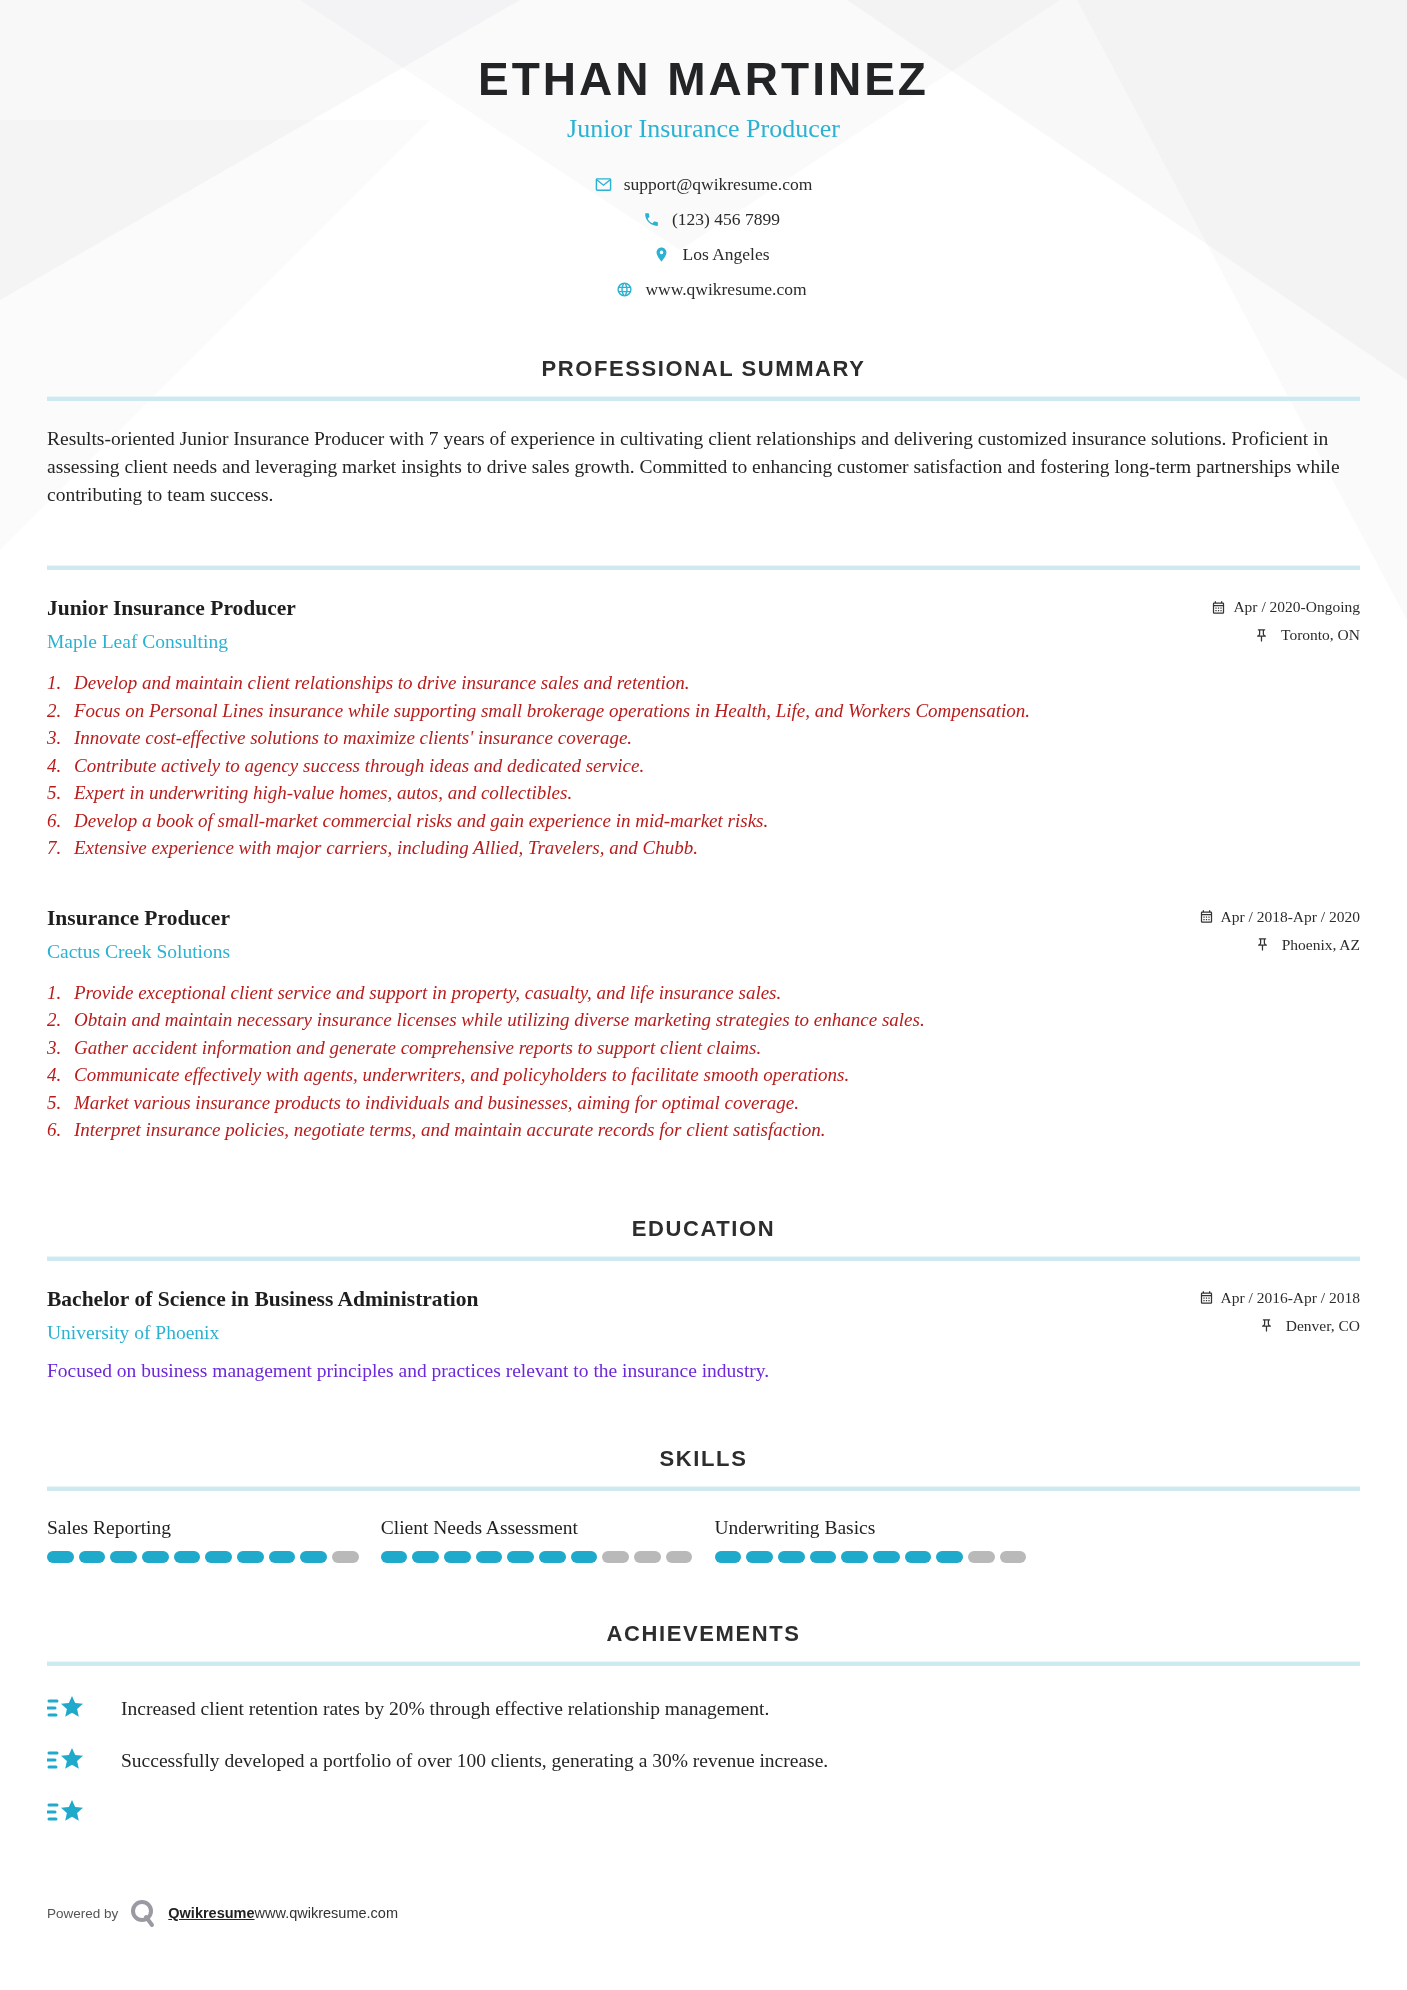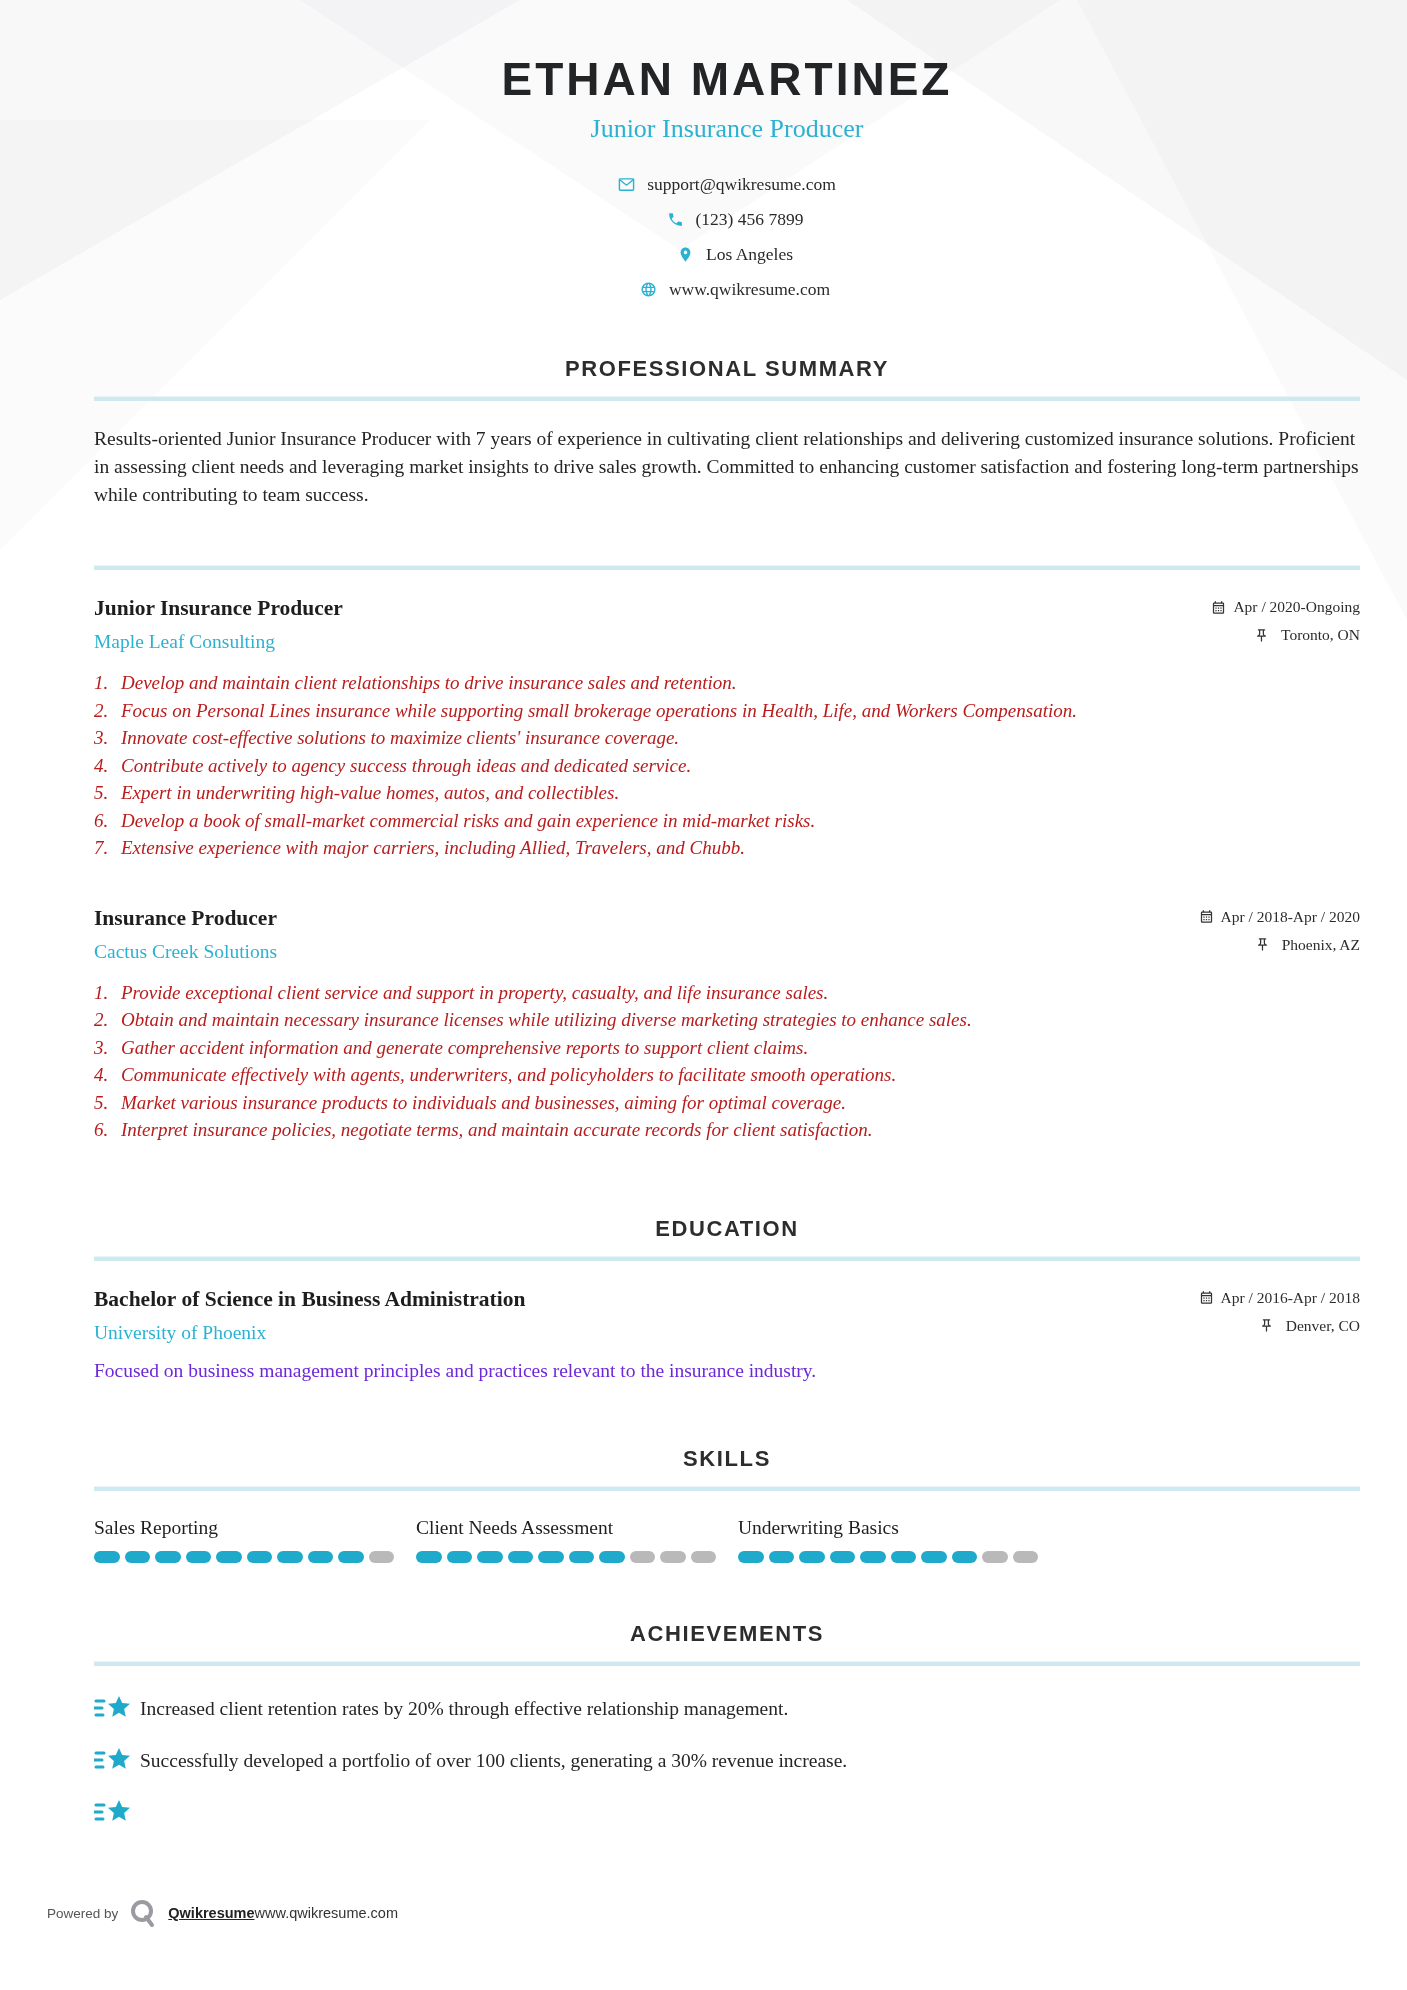--- a/index.html
+++ b/index.html
@@ -9,21 +9,21 @@
     font-family:"Liberation Serif", serif;
     color:var(--body, #222222);
   }
   .bg-shape { position:absolute; pointer-events:none; z-index:0; }
   .s1 { top:0; left:0; width:520px; height:300px; clip-path:polygon(0 0,100% 0,0 100%); background:rgba(120,124,132,0.05); }
   .s2 { top:0; left:300px; width:760px; height:250px; clip-path:polygon(0 0,100% 0,50% 100%); background:rgba(120,124,132,0.035); }
   .s3 { top:0; right:0; width:560px; height:380px; clip-path:polygon(0 0,100% 0,100% 100%); background:rgba(120,124,132,0.055); }
   .s4 { top:0; right:0; width:330px; height:620px; clip-path:polygon(0 0,100% 0,100% 100%); background:rgba(120,124,132,0.04); }
   .s5 { top:120px; left:0; width:430px; height:430px; clip-path:polygon(0 0,100% 0,0 100%); background:rgba(120,124,132,0.03); }
 
-  .page { position:relative; z-index:1; padding:52px 47px 0 47px;margin-left:47px; }
+  .page { position:relative; z-index:1; padding:52px 47px 0 47px; }
 
   
   .hd { text-align:center; }
   .hd-name {
     font-family:"Liberation Sans", sans-serif; font-weight:800;
     font-size:46px; letter-spacing:3px; color:#222426;
   }
   .hd-title { margin-top:8px; font-size:26px; color:var(--accent,#2bb2d2); }
   .contact {
     margin-top:30px; display:flex; justify-content:center; align-items:center; gap:14px;
@@ -66,21 +66,21 @@
 
   
   .skills-grid { margin-top:26px; display:grid; grid-template-columns:repeat(4,1fr); column-gap:22px; }
   .skill-name { font-size:19.5px; color:#1f1f1f; }
   .skill-bar { margin-top:12px; display:flex; gap:5px; }
   .skill-bar .seg { flex:1; height:12px; border-radius:6px; background:var(--seg_empty,#b9b9b9); }
   .skill-bar .seg.on { background:var(--seg_fill,#1fa9cb); }
 
   
   .ach-list { margin-top:28px; }
-  .ach-item { display:flex; align-items:center; gap:8px; }
+  .ach-item { display:flex; align-items:center; gap:36px; }
   .ach-item + .ach-item { margin-top:22px; }
   .ach-icon { width:38px; height:30px; flex:0 0 auto; }
   .ach-text { font-size:19.5px; color:#252525; }
 
   
   .footer {
     position:absolute; left:47px; right:47px; top:1898px; z-index:1;
     display:flex; justify-content:flex-start; align-items:center;
     font-family:"Liberation Sans", sans-serif;
   }

